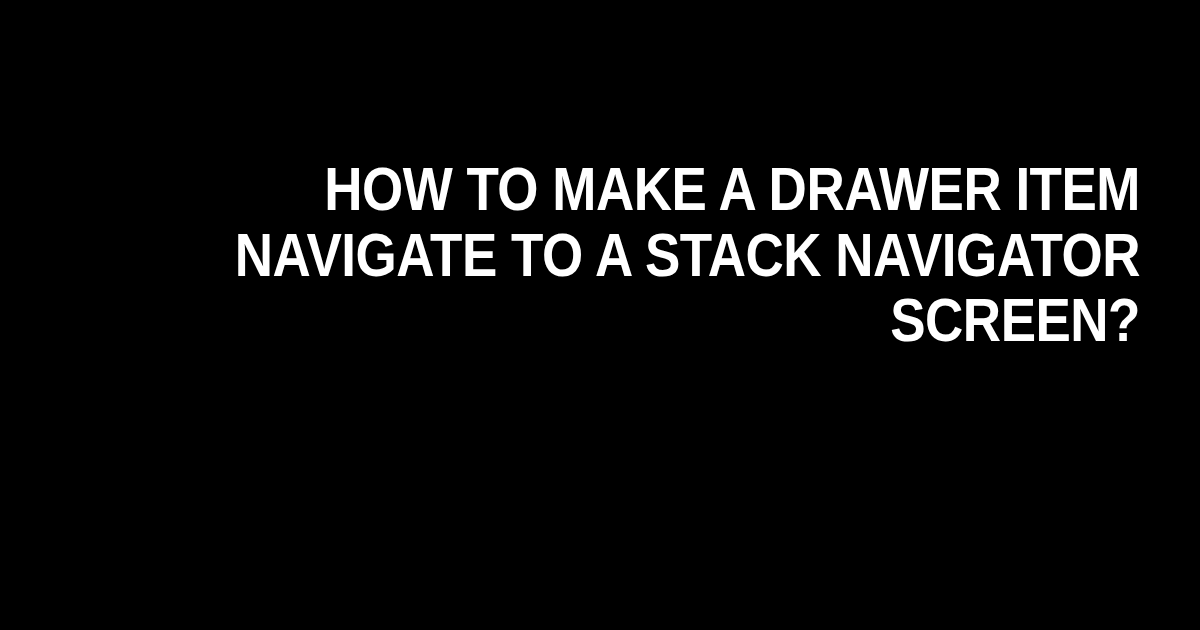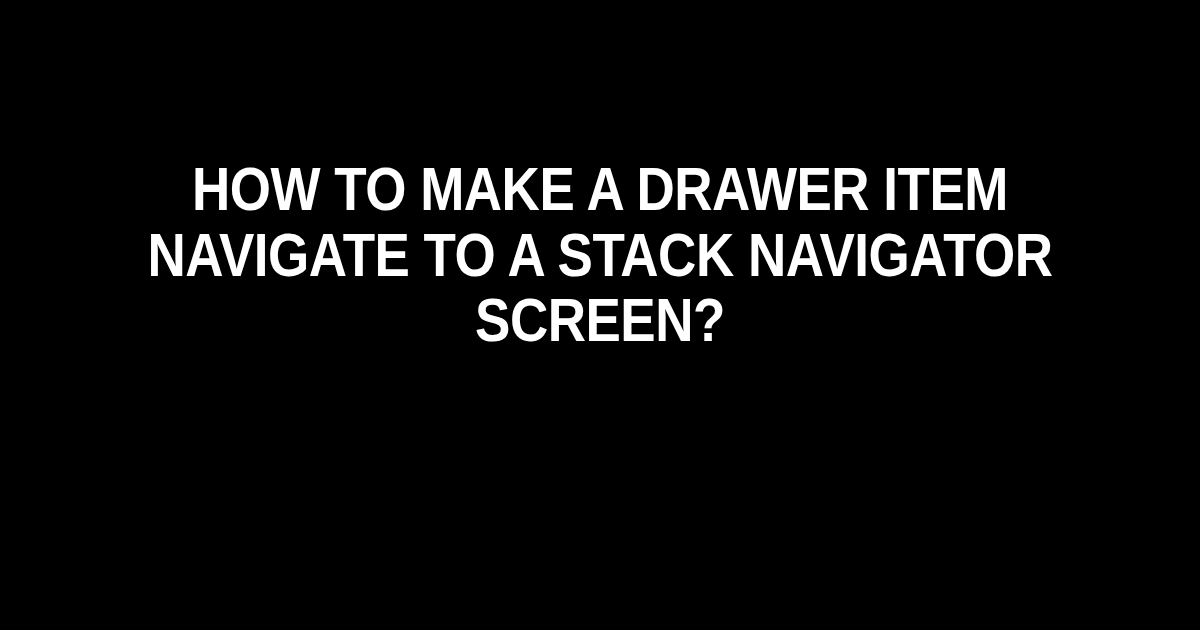--- a/index.html
+++ b/index.html
@@ -15,21 +15,21 @@
     body {
       background-color: #000000;
       display: flex;
       align-items: center;
       justify-content: center;
       font-family: 'Arial Black', 'Helvetica Neue', Helvetica, Arial, sans-serif;
     }
     .title-container {
       width: 100%;
       padding: 0 60px;
-      text-align: center;
+      text-align: right;
       margin-top: -120px;
     }
     .title {
       color: #ffffff;
       font-size: 53px;
       font-weight: 900;
       text-transform: uppercase;
       letter-spacing: -0.5px;
       line-height: 1.08;
       transform: scaleY(1.15);

